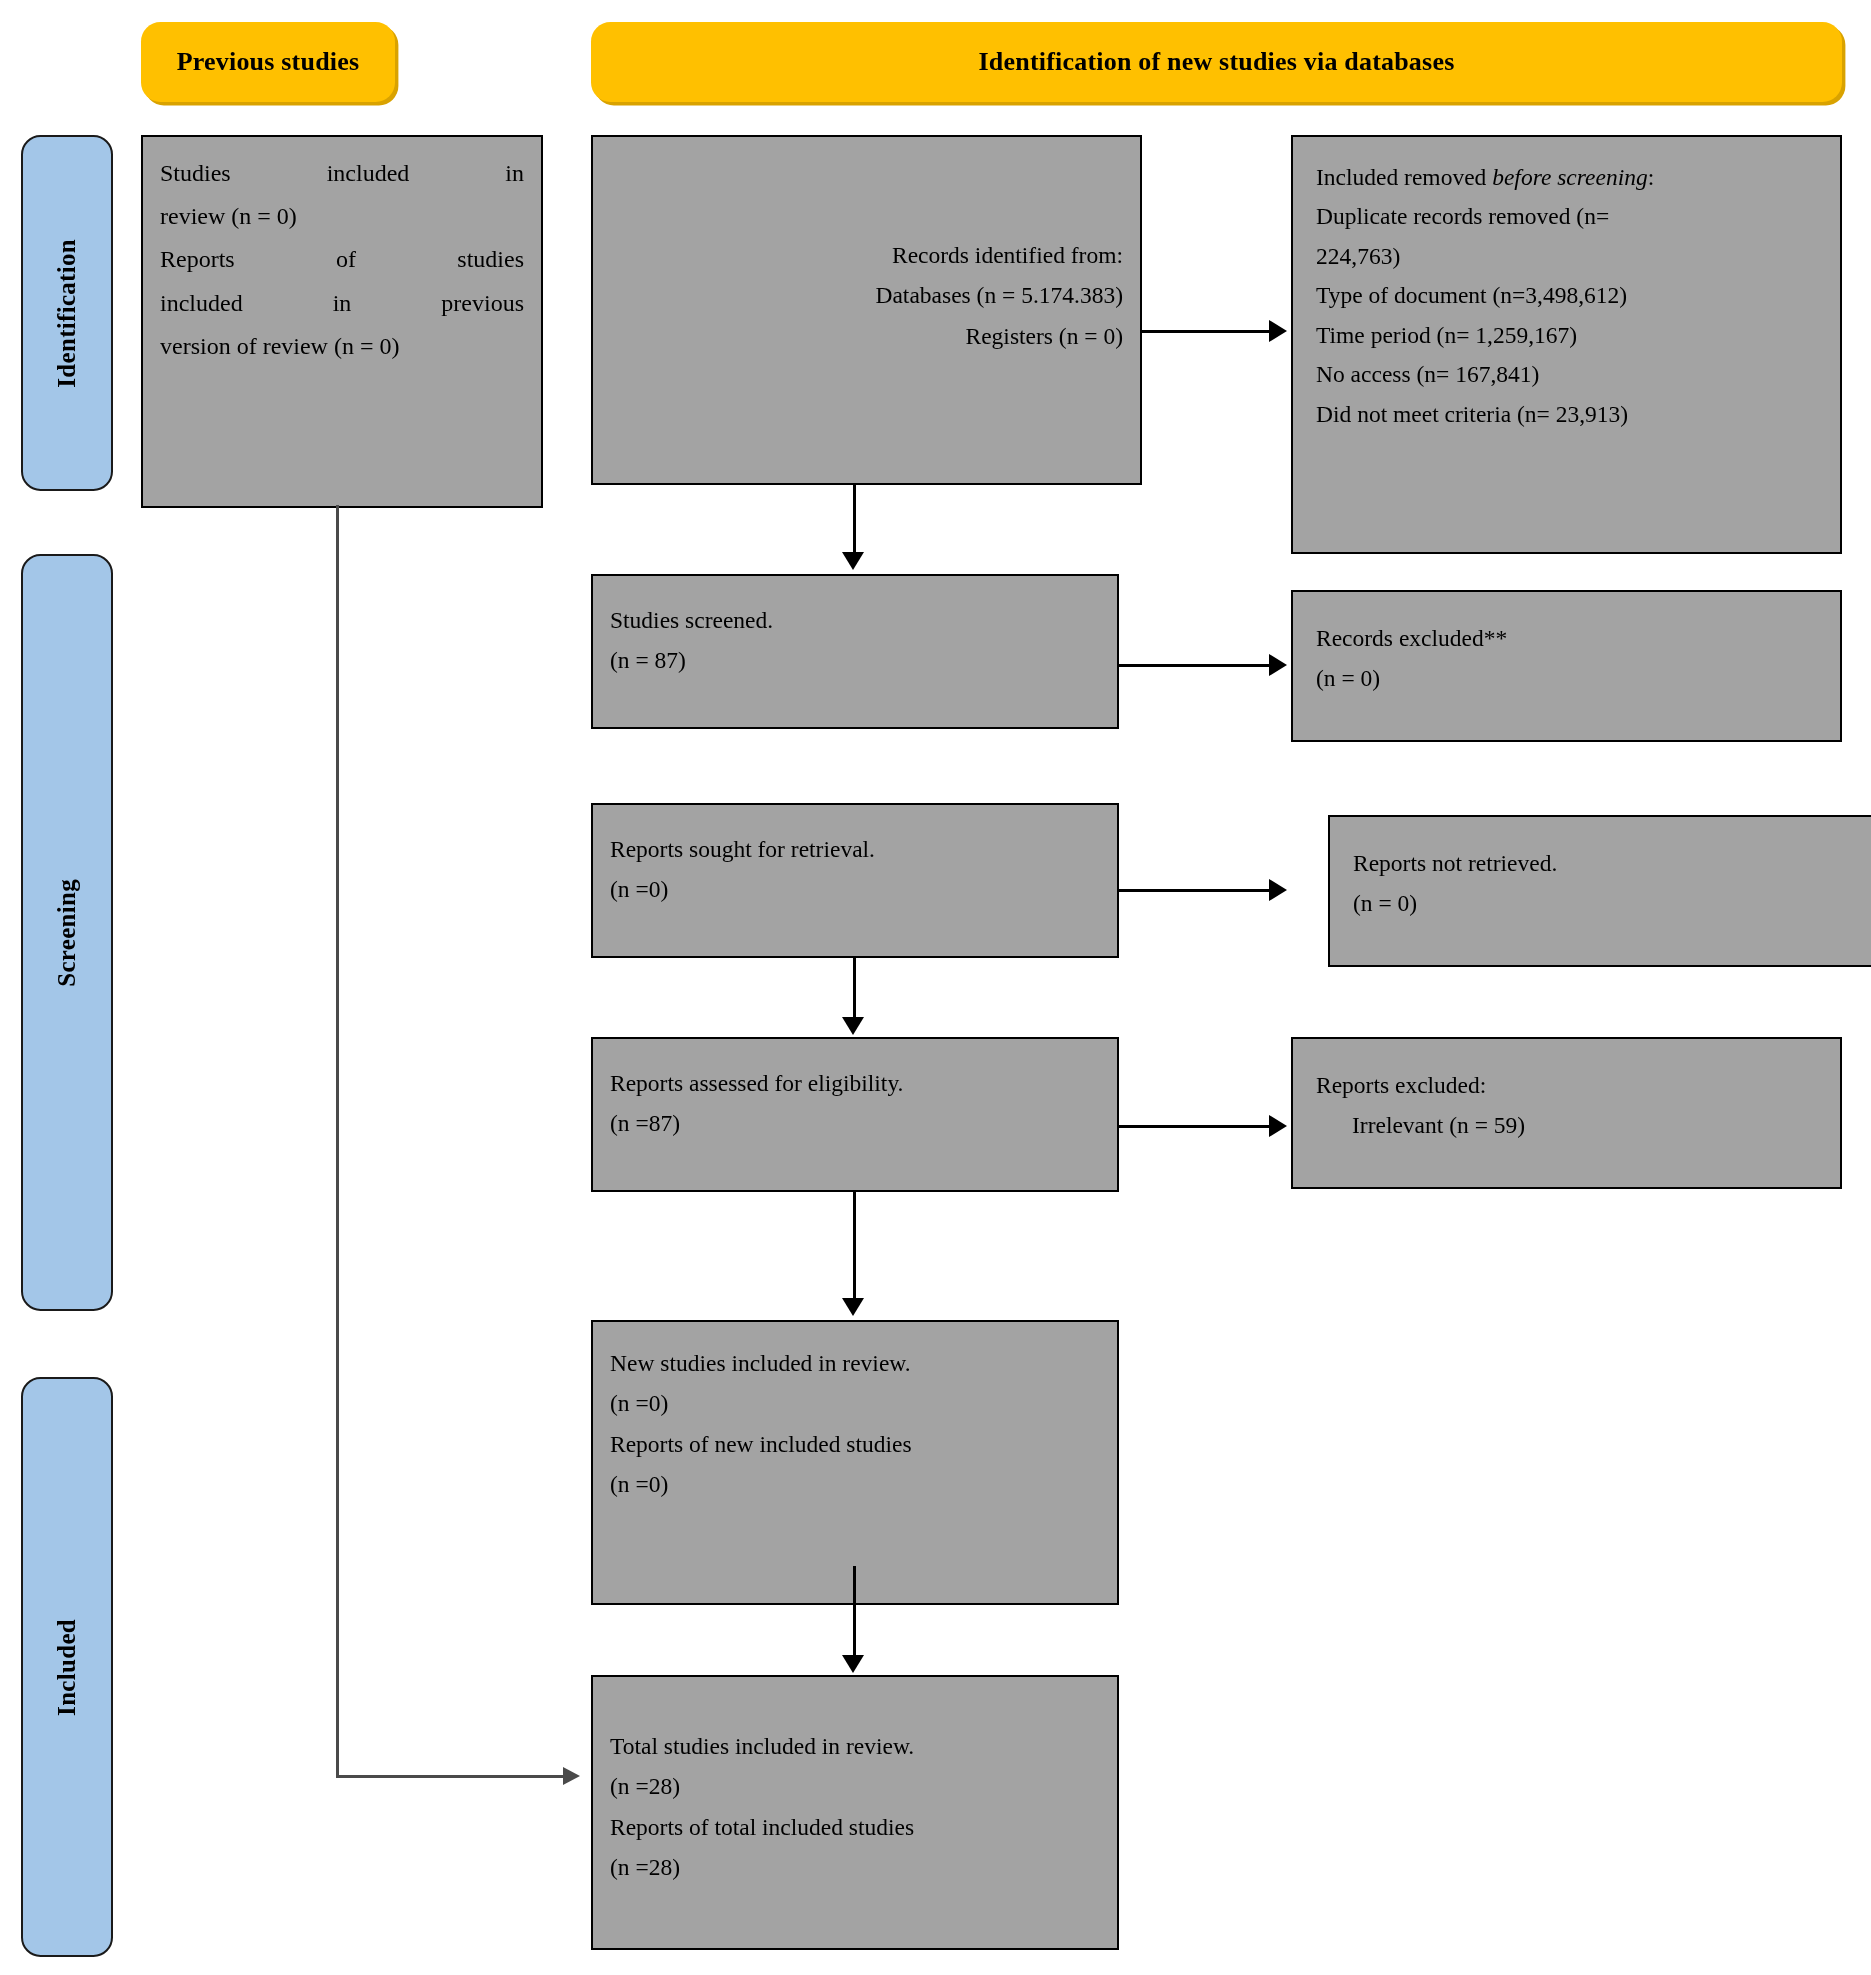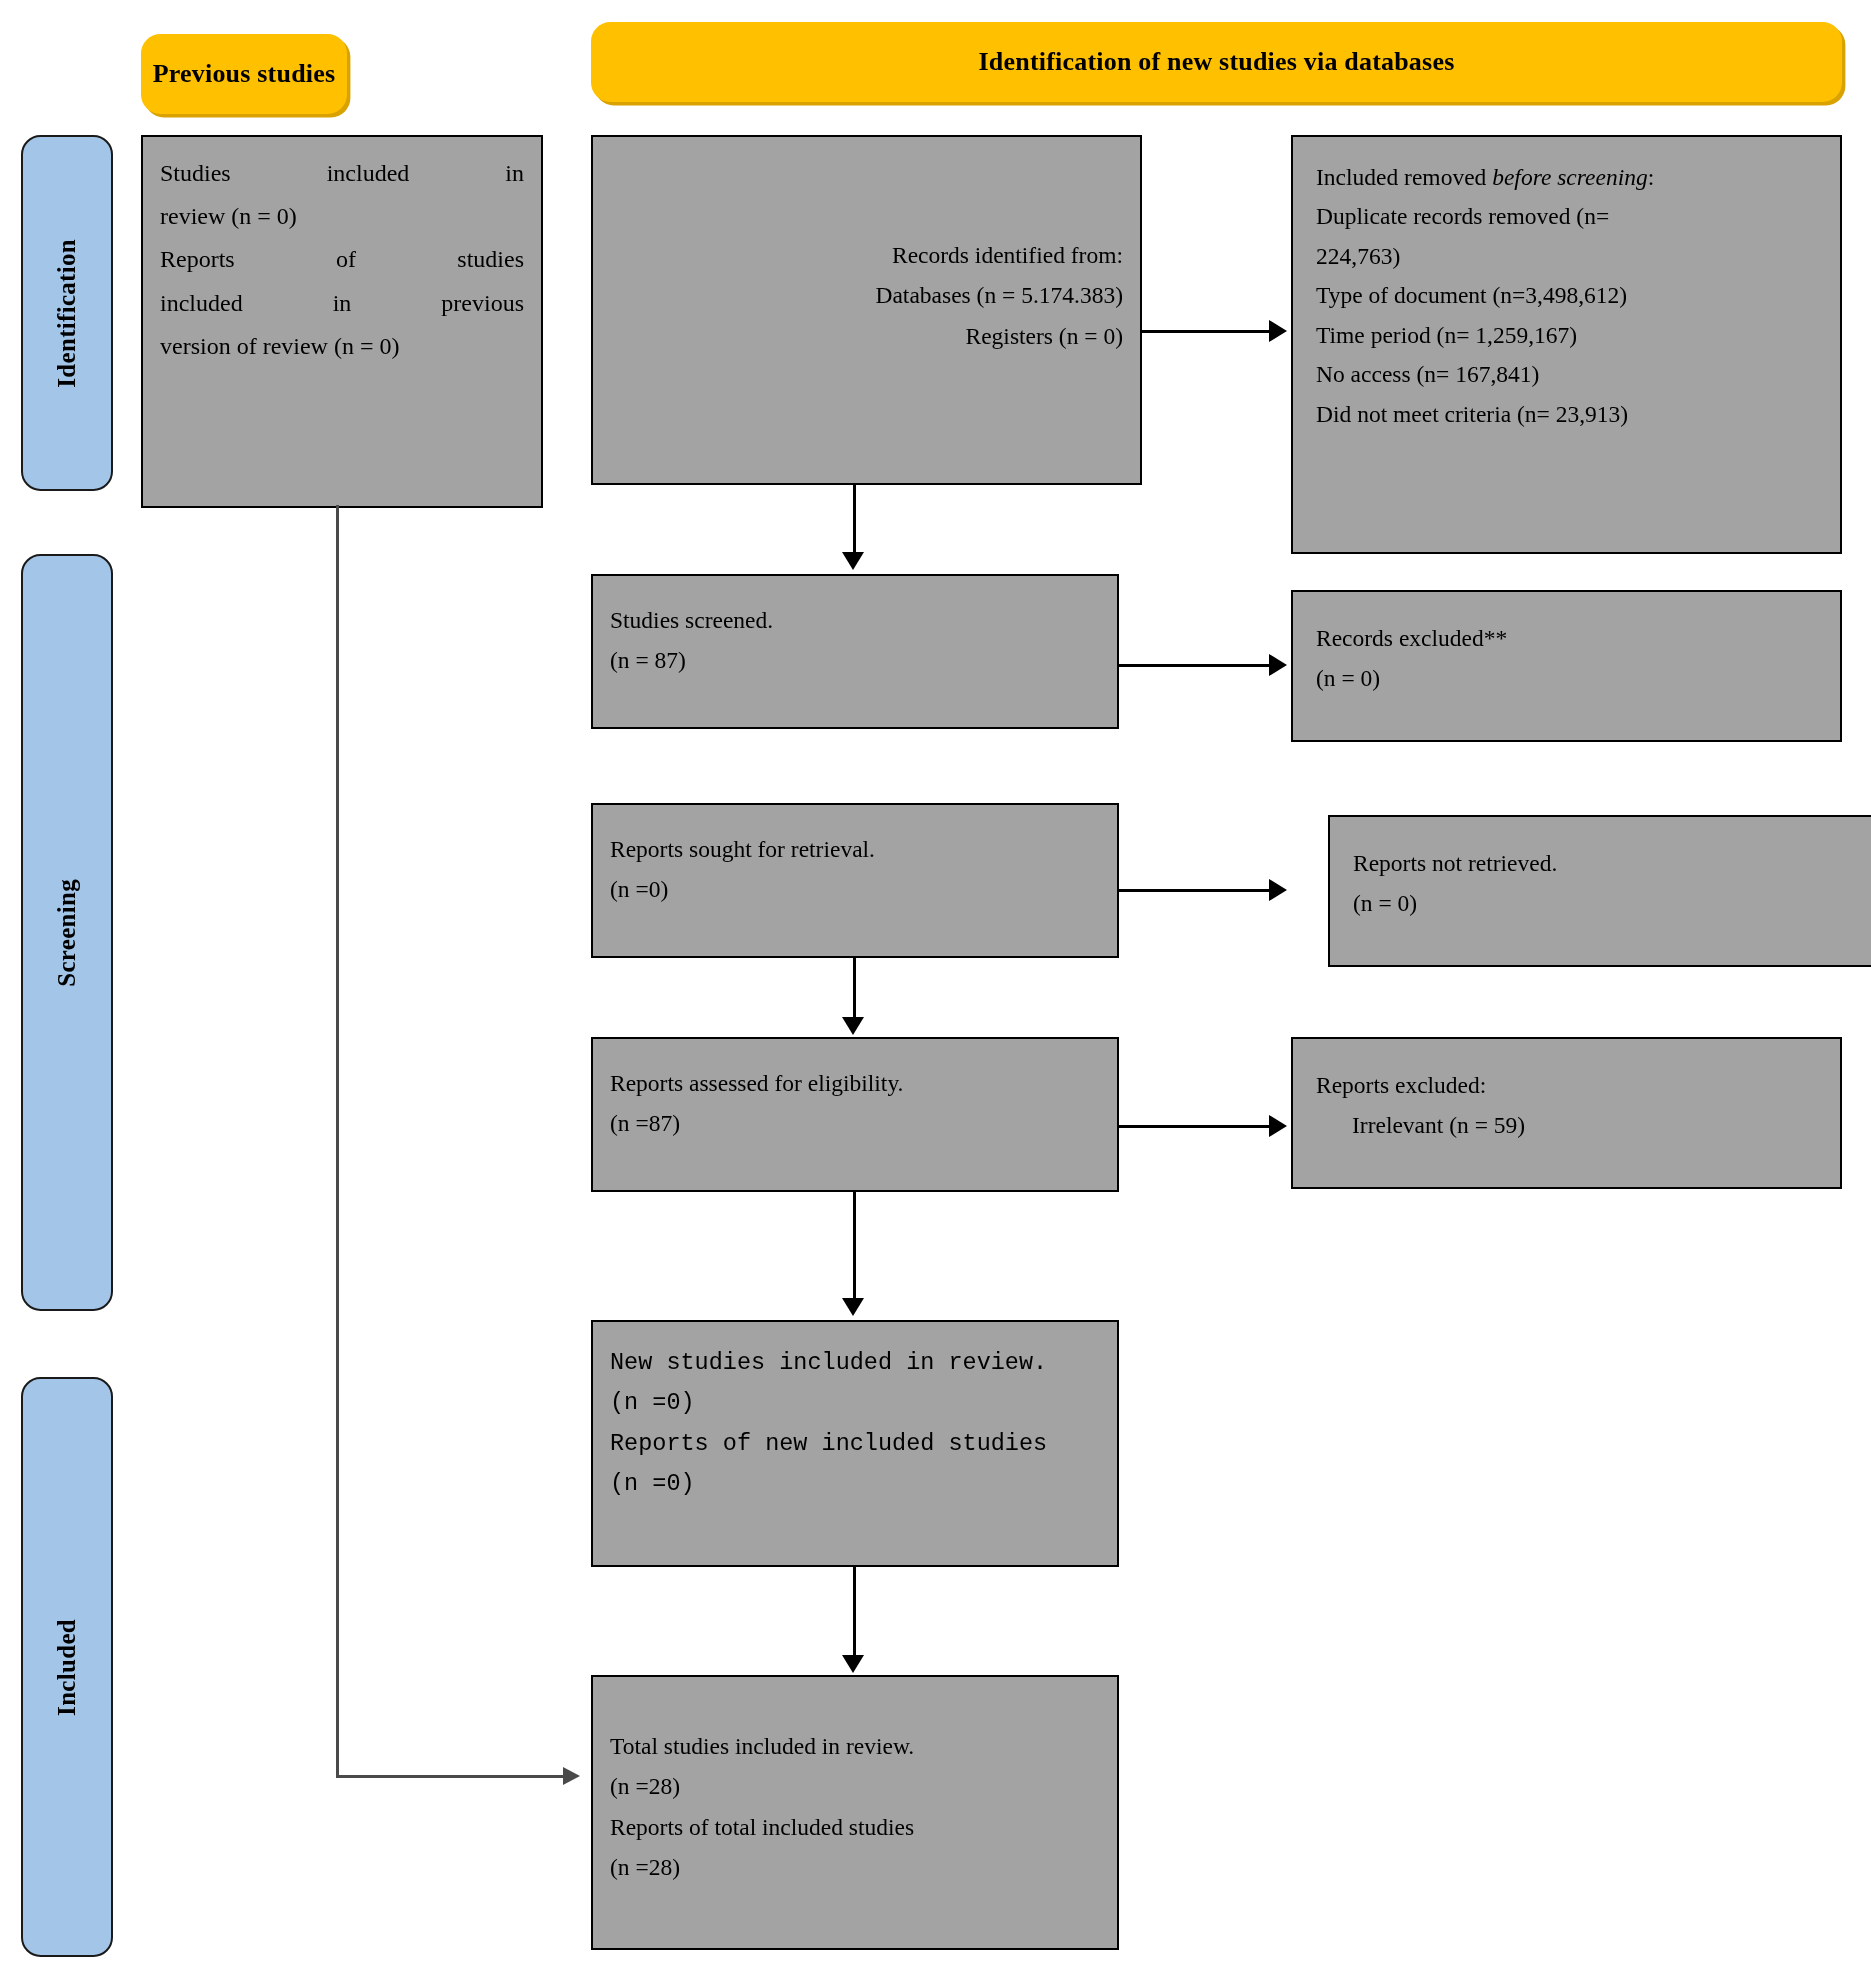--- a/index.html
+++ b/index.html
@@ -92,21 +92,21 @@
     border-top:9.8px solid transparent;
     border-bottom:9.8px solid transparent;
     border-left:17px solid #4a4a4a;
   }
 </style>
 </head>
 <body>
 
 <div id="canvas">
 
-  <div class="banner" style="left:141px;top:22px;width:206px;height:80px;margin-top:12px;">
+  <div class="banner" style="left:141px;top:22px;width:254px;height:80px;">
     <span>Previous studies</span>
   </div>
 
   <div class="banner" style="left:591px;top:22px;width:1251px;height:80px;">
     <span>Identification of new studies via databases</span>
   </div>
 
   <div class="stage" style="left:20.7px;top:135px;width:92px;height:356px;">
     <span>Identification</span>
   </div>
@@ -141,21 +141,21 @@
   <div class="box" style="left:591px;top:803px;width:528px;height:155px;padding-top:24px;">
     <span class="line">Reports sought for retrieval.</span>
     <span class="line">(n =0)</span>
   </div>
 
   <div class="box" style="left:591px;top:1037px;width:528px;height:155px;padding-top:24px;">
     <span class="line">Reports assessed for eligibility.</span>
     <span class="line">(n =87)</span>
   </div>
 
-  <div class="box" style="left:591px;top:1320px;width:528px;height:247px;padding-top:20.7px;font-family:Liberation Mono, monospace;">
+  <div class="box" style="left:591px;top:1320px;width:528px;height:285px;padding-top:20.7px;">
     <span class="line">New studies included in review.</span>
     <span class="line">(n =0)</span>
     <span class="line">Reports of new included studies</span>
     <span class="line">(n =0)</span>
   </div>
 
   <div class="box" style="left:591px;top:1675px;width:528px;height:275px;padding-top:49px;">
     <span class="line">Total studies included in review.</span>
     <span class="line">(n =28)</span>
     <span class="line">Reports of total included studies</span>

